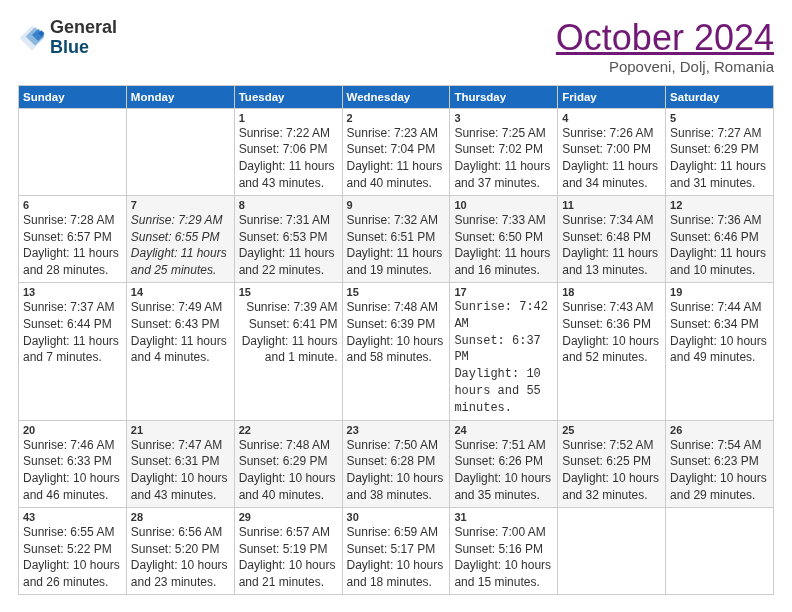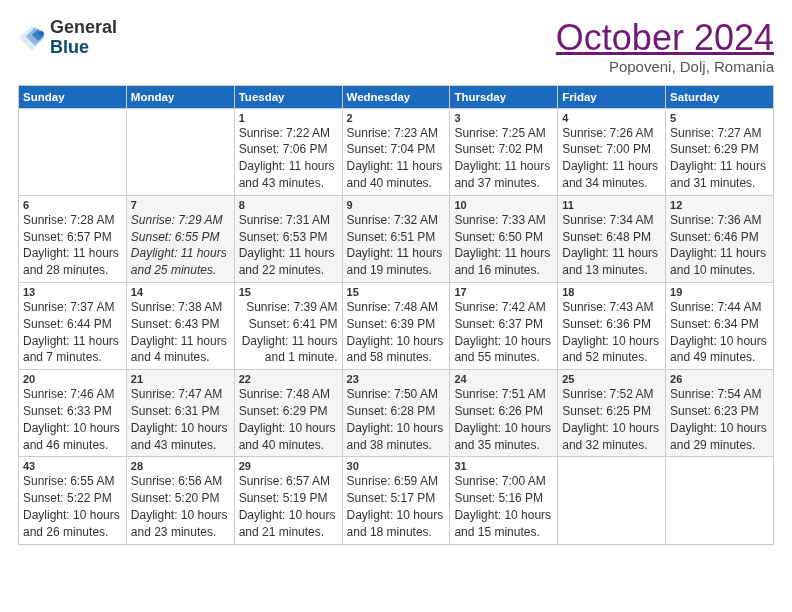--- a/index.html
+++ b/index.html
@@ -215,39 +215,39 @@
         </tr>
         <tr class="row-odd">
           <td>
             <span class="day-number">13</span>
             <div class="day-info" style="white-space: pre-line;">Sunrise: 7:37 AM
 Sunset: 6:44 PM
 Daylight: 11 hours and 7 minutes.</div>
           </td>
           <td>
             <span class="day-number">14</span>
-            <div class="day-info" style="white-space: pre-line;">Sunrise: 7:38 AM
+            <div class="day-info" style="white-space: pre-line;">Sunrise: 7:49 AM
 Sunset: 6:43 PM
 Daylight: 11 hours and 4 minutes.</div>
           </td>
           <td>
             <span class="day-number">15</span>
             <div class="day-info" style="white-space: pre-line; text-align: right;">Sunrise: 7:39 AM
 Sunset: 6:41 PM
 Daylight: 11 hours and 1 minute.</div>
           </td>
           <td>
             <span class="day-number">15</span>
             <div class="day-info" style="white-space: pre-line;">Sunrise: 7:48 AM
 Sunset: 6:39 PM
 Daylight: 10 hours and 58 minutes.</div>
           </td>
           <td>
             <span class="day-number">17</span>
-            <div class="day-info" style="white-space: pre-line;">Sunrise: 7:42 AM
+            <div class="day-info" style="white-space: pre-line; font-family: Liberation Mono, monospace;">Sunrise: 7:42 AM
 Sunset: 6:37 PM
 Daylight: 10 hours and 55 minutes.</div>
           </td>
           <td>
             <span class="day-number">18</span>
             <div class="day-info" style="white-space: pre-line;">Sunrise: 7:43 AM
 Sunset: 6:36 PM
 Daylight: 10 hours and 52 minutes.</div>
           </td>
           <td>

